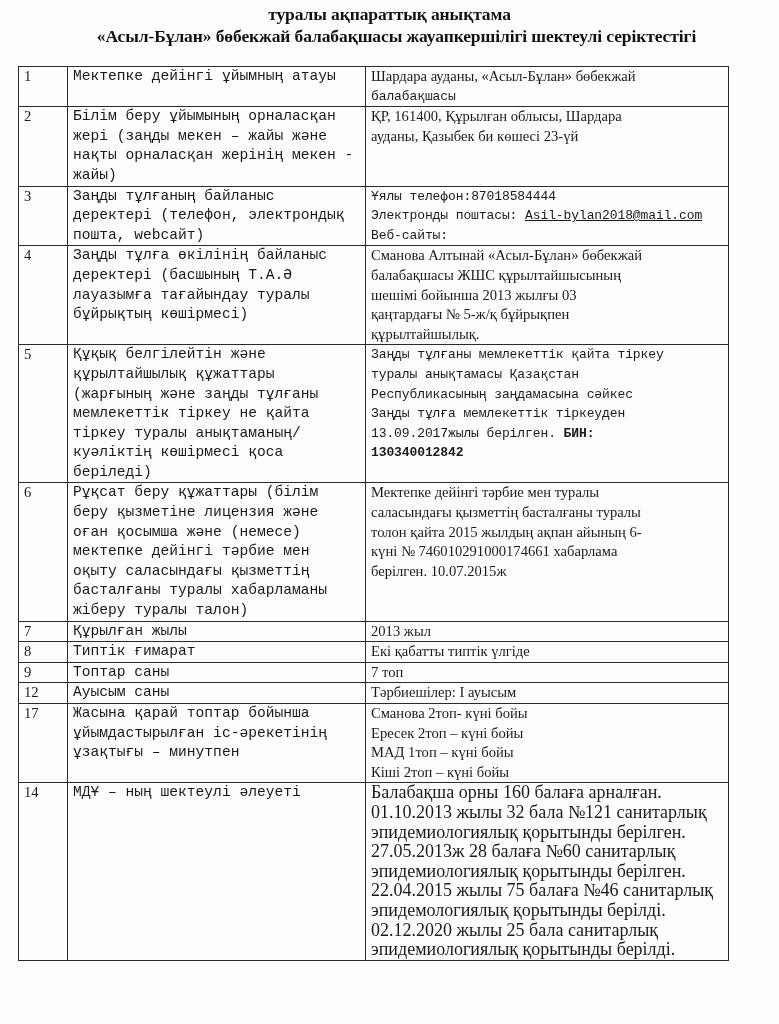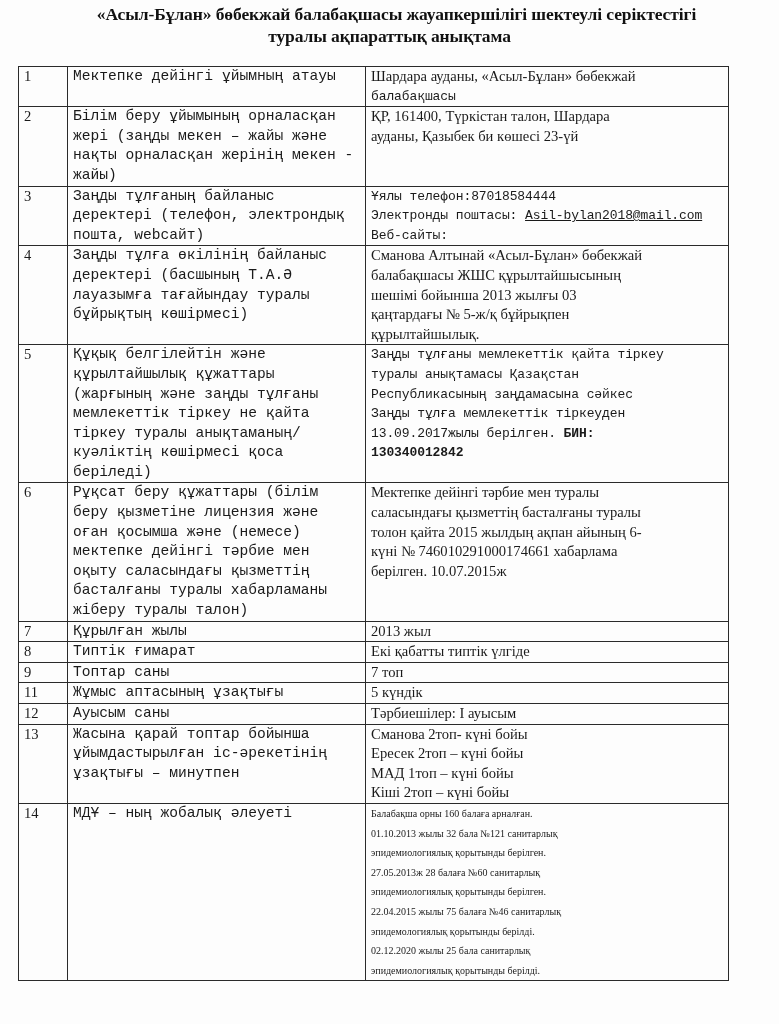--- a/index.html
+++ b/index.html
@@ -48,28 +48,28 @@
   td.label { padding-left: 11px; font-family: Liberation Mono, monospace; }
   td.value { padding-left: 6px; margin-top: 8px; }
   .vline { display: block; white-space: nowrap; }
   .email { text-decoration: underline; }
   .sans {
     font-family: Liberation Mono, monospace;
     font-size: 13px;
     letter-spacing: -0.1px;
   }
   .bold { font-weight: bold; }
-  .serif-wide { font-size: 10px; }
+  .serif-wide { font-size: 18px; }
 </style>
 </head>
 <body>
 
 <div class="title">
+  <span class="line line2">туралы ақпараттық анықтама</span>
   <span class="line line1">«Асыл-Бұлан» бөбекжай  балабақшасы  жауапкершілігі шектеулі серіктестігі</span>
-  <span class="line line2">туралы ақпараттық анықтама</span>
 </div>
 
 <table class="info">
   <colgroup>
     <col class="c-num">
       <col class="c-label">
       <col class="c-value">
   </colgroup>
   <tbody>
 
@@ -79,21 +79,21 @@
       <td class="value">
         <span class="vline">Шардара ауданы, «Асыл-Бұлан» бөбекжай</span>
         <span class="vline sans">балабақшасы</span>
       </td>
     </tr>
 
     <tr>
       <td class="num">2</td>
       <td class="label">Білім беру ұйымының орналасқан жері (заңды мекен – жайы және нақты орналасқан жерінің мекен - жайы)</td>
       <td class="value">
-        <span class="vline">ҚР, 161400, Түркістан талон, Шардара</span>
+        <span class="vline">ҚР, 161400, Құрылған облысы, Шардара</span>
         <span class="vline">ауданы, Қазыбек би көшесі 23-үй</span>
       </td>
     </tr>
 
     <tr>
       <td class="num">3</td>
       <td class="label">Заңды тұлғаның байланыс деректері (телефон, электрондық пошта, webсайт)</td>
       <td class="value sans">
         <span class="vline"><span>Ұялы телефон:</span><span>87018584444</span></span>
         <span class="vline"><span>Электронды поштасы: </span><span class="email">Asil-bylan2018@mail.com</span></span>
@@ -150,46 +150,41 @@
       <td class="value">Екі қабатты типтік үлгіде</td>
     </tr>
 
     <tr>
       <td class="num">9</td>
       <td class="label">Топтар саны</td>
       <td class="value">7 топ</td>
     </tr>
 
 
-    <tr>
-      <td class="num">11</td>
-      <td class="label">Жұмыс аптасының ұзақтығы</td>
-      <td class="value">5 күндік</td>
-    </tr>
 
     <tr>
       <td class="num">12</td>
       <td class="label">Ауысым саны</td>
       <td class="value">Тәрбиешілер:  І ауысым</td>
     </tr>
 
     <tr>
-      <td class="num">13</td>
+      <td class="num">17</td>
       <td class="label">Жасына қарай топтар бойынша ұйымдастырылған іс-әрекетінің ұзақтығы – минутпен</td>
       <td class="value">
         <span class="vline">Сманова 2топ- күні бойы</span>
         <span class="vline">Ересек 2топ – күні  бойы</span>
         <span class="vline">МАД 1топ –  күні бойы</span>
         <span class="vline">Кіші 2топ – күні бойы</span>
       </td>
     </tr>
 
     <tr>
       <td class="num">14</td>
-      <td class="label">МДҰ – ның жобалық әлеуеті</td>
+      <td class="label">МДҰ – ның шектеулі әлеуеті</td>
       <td class="value serif-wide">
         <span class="vline">Балабақша орны  160 балаға арналған.</span>
         <span class="vline">01.10.2013 жылы 32 бала №121 санитарлық</span>
         <span class="vline">эпидемиологиялық қорытынды берілген.</span>
         <span class="vline">27.05.2013ж  28 балаға №60 санитарлық</span>
         <span class="vline">эпидемиологиялық қорытынды берілген.</span>
         <span class="vline">22.04.2015 жылы 75 балаға №46 санитарлық</span>
         <span class="vline">эпидемологиялық қорытынды берілді.</span>
         <span class="vline">02.12.2020 жылы 25 бала санитарлық</span>
         <span class="vline">эпидемиологиялық қорытынды берілді.</span>

